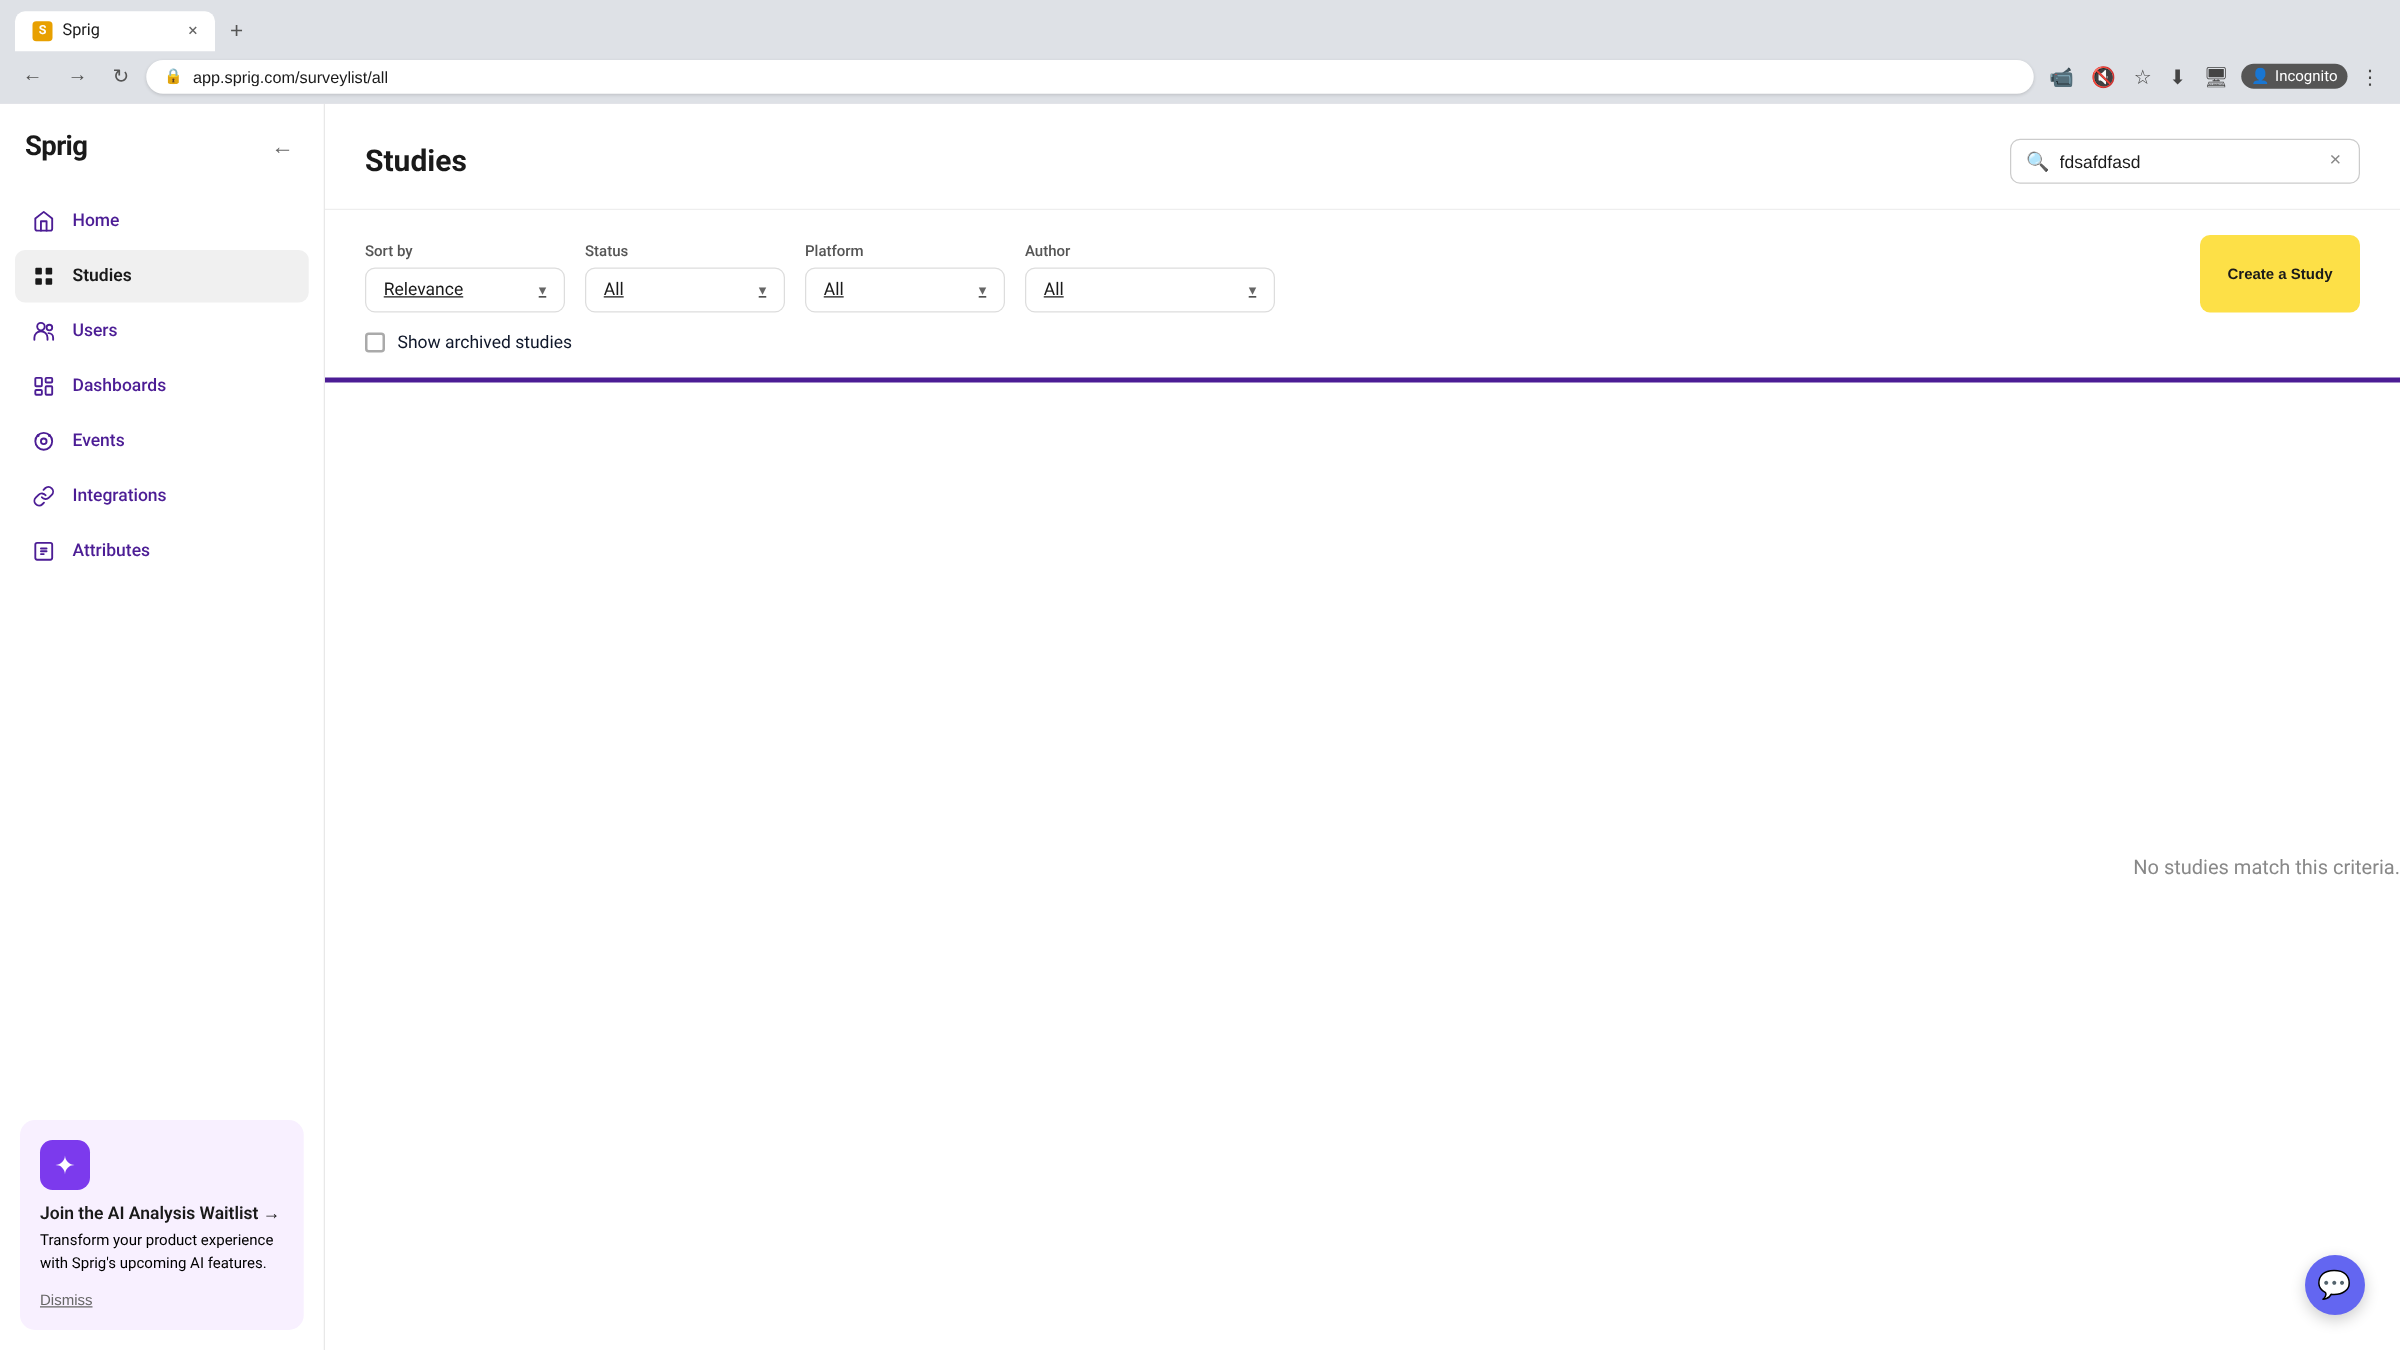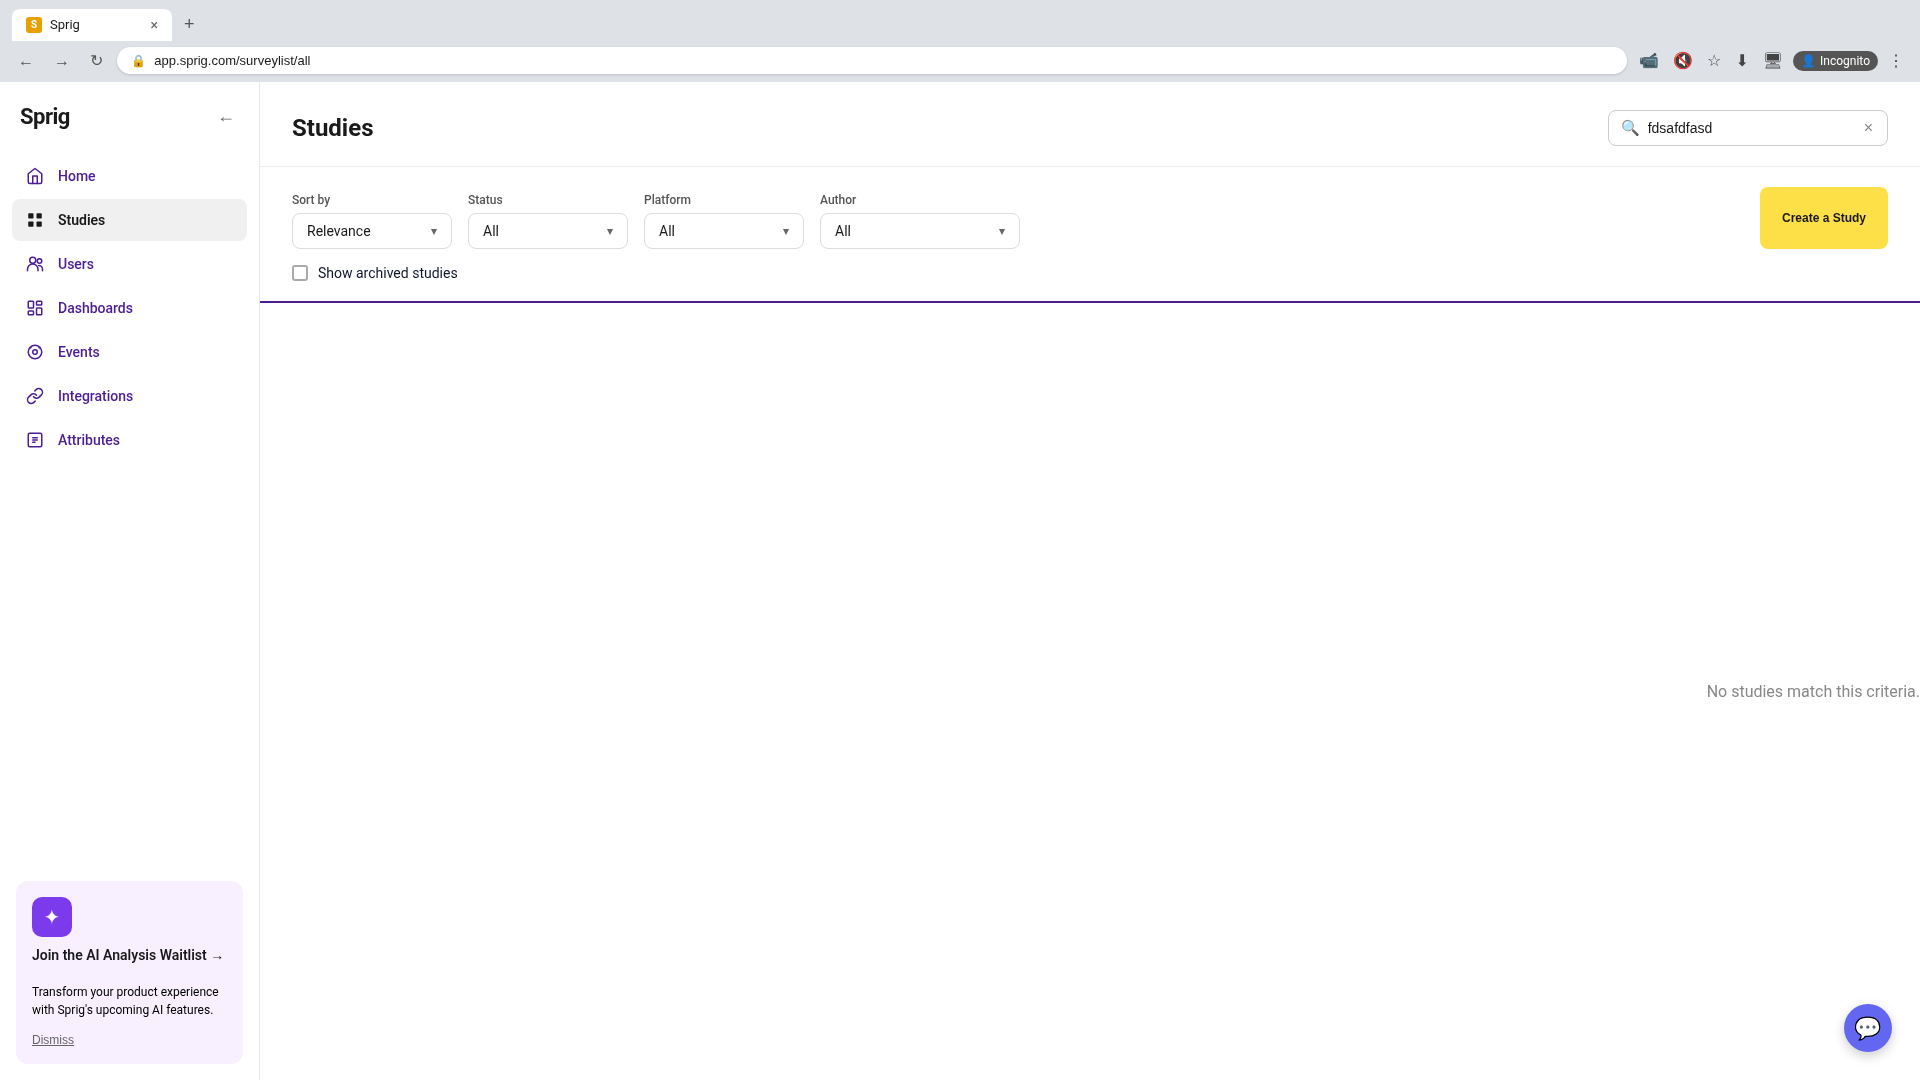--- a/index.html
+++ b/index.html
@@ -29,36 +29,36 @@
     .sidebar { width: 260px; background: white; border-right: 1px solid #e8e8e8; display: flex; flex-direction: column; flex-shrink: 0; overflow-y: auto; }
     .sidebar-header { display: flex; align-items: center; justify-content: space-between; padding: 20px 20px 16px; }
     .logo { font-size: 22px; font-weight: 700; color: #1a1a1a; letter-spacing: -0.5px; }
     .sidebar-collapse { background: none; border: none; cursor: pointer; color: #666; font-size: 18px; padding: 4px; }
     .sidebar-nav { flex: 1; padding: 8px 12px; }
     .nav-item { display: flex; align-items: center; gap: 12px; padding: 10px 12px; border-radius: 8px; cursor: pointer; color: #4c1d95; font-size: 14px; font-weight: 500; text-decoration: none; margin-bottom: 2px; }
     .nav-item.active { background: #f0f0f0; color: #1a1a1a; font-weight: 600; }
     .nav-icon { width: 22px; height: 22px; display: flex; align-items: center; justify-content: center; flex-shrink: 0; }
     .sidebar-promo { margin: 16px; background: #f8f0ff; border-radius: 12px; padding: 16px; }
     .promo-icon { width: 40px; height: 40px; background: #7c3aed; border-radius: 10px; display: flex; align-items: center; justify-content: center; margin-bottom: 10px; }
-    .promo-title { font-size: 14px; font-weight: 600; color: #1a1a1a; margin-bottom: 20px; }
+    .promo-title { font-size: 14px; font-weight: 600; color: #1a1a1a; margin-bottom: 4px; }
     .promo-desc { font-size: 12px; color: #000000; line-height: 1.5; margin-bottom: 10px; }
     .promo-dismiss { font-size: 12px; color: #666; cursor: pointer; text-decoration: underline; background: none; border: none; padding: 0; }
 
     
     .main-content { flex: 1; background: white; overflow-y: auto; display: flex; flex-direction: column; }
     .main-header { display: flex; align-items: center; justify-content: space-between; padding: 28px 32px 20px; border-bottom: 1px solid #eee; }
     .page-title { font-size: 24px; font-weight: 700; color: #1a1a1a; }
     .search-box { display: flex; align-items: center; background: white; border: 1.5px solid #ccc; border-radius: 8px; padding: 8px 12px; gap: 8px; min-width: 280px; }
     .search-box input { border: none; outline: none; font-size: 14px; flex: 1; color: #1a1a1a; }
     .search-clear { background: none; border: none; cursor: pointer; color: #888; font-size: 16px; padding: 0 2px; line-height: 1; }
-    .filters-section { padding: 20px 32px; border-bottom: 2px solid #4c1d95; }
+    .filters-section { padding: 20px 32px; border-bottom: 4px solid #4c1d95; }
     .filters-row { display: flex; align-items: flex-end; gap: 16px; flex-wrap: wrap; margin-bottom: 16px; }
     .filter-group { display: flex; flex-direction: column; gap: 6px; }
     .filter-label { font-size: 12px; color: #555; font-weight: 500; }
-    .filter-select { display: flex; align-items: center; gap: 9px; border: 1.5px solid #ddd; border-radius: 8px; padding: 9px 14px; background: white; cursor: pointer; font-size: 14px; color: #1a1a1a; min-width: 160px; }
+    .filter-select { display: flex; align-items: center; gap: 9px; border: 1.5px solid #ddd; border-radius: 8px; padding: 9px 14px; background: white; cursor: pointer; font-size: 14px; color: #1a1a1a; min-width: 160px; text-decoration: underline; }
     .filter-select .chevron { color: #666; font-size: 12px; margin-left: auto; }
     .create-study-btn { background: #fde047; color: #1a1a1a; border: none; border-radius: 8px; padding: 24px 22px; font-size: 12px; font-weight: 600; cursor: pointer; white-space: nowrap; margin-left: auto; align-self: flex-end; }
     .archive-checkbox-row { display: flex; align-items: center; gap: 10px; }
     .archive-checkbox { width: 16px; height: 16px; border: 2px solid #aaa; border-radius: 3px; cursor: pointer; flex-shrink: 0; appearance: none; background: white; }
     .archive-label { font-size: 14px; color: #0f172a; cursor: pointer; }
     .empty-state { flex: 1; display: flex; align-items: center; justify-content: flex-end; color: #888; font-size: 16px; }
 
     
     .chat-button { position: fixed; bottom: 28px; right: 28px; width: 48px; height: 48px; background: #6366f1; border-radius: 50%; display: flex; align-items: center; justify-content: center; cursor: pointer; box-shadow: 0 4px 12px rgba(0,0,0,0.2); }
   </style>

